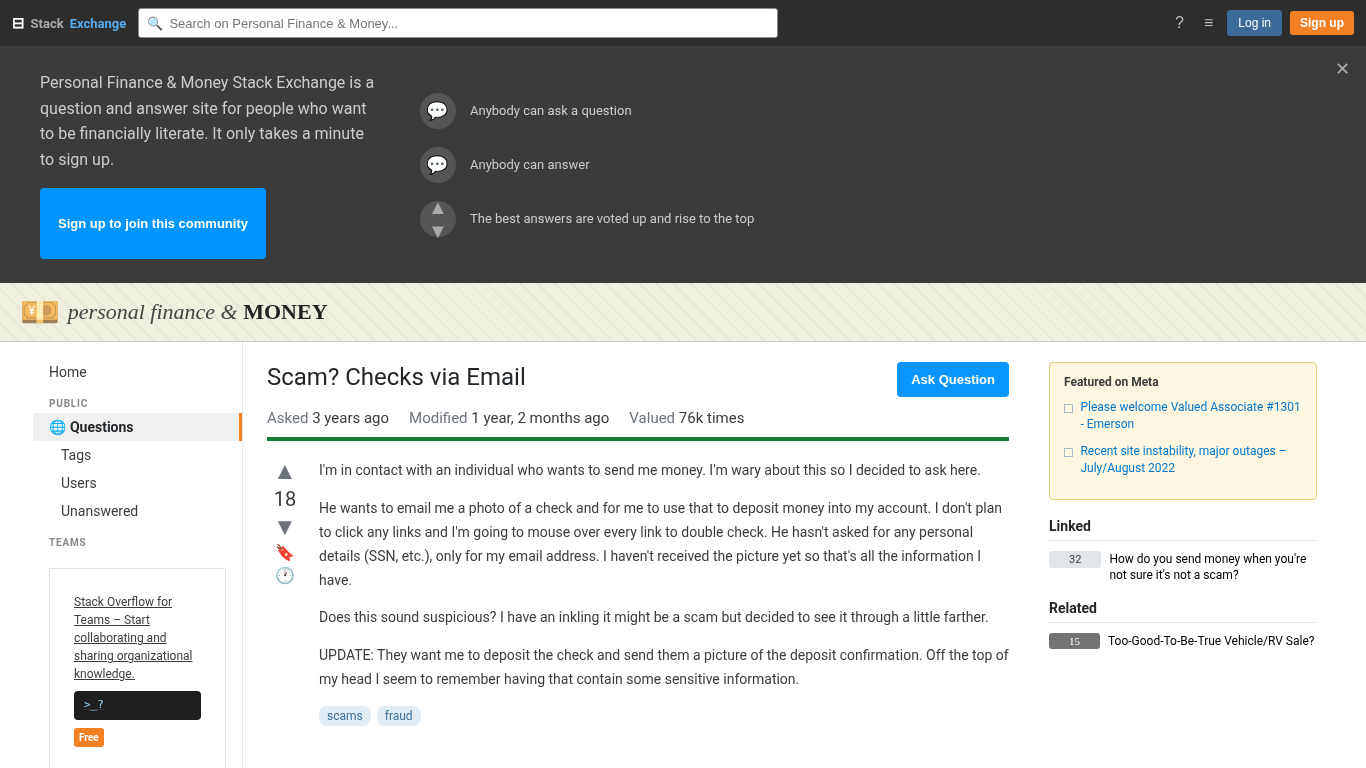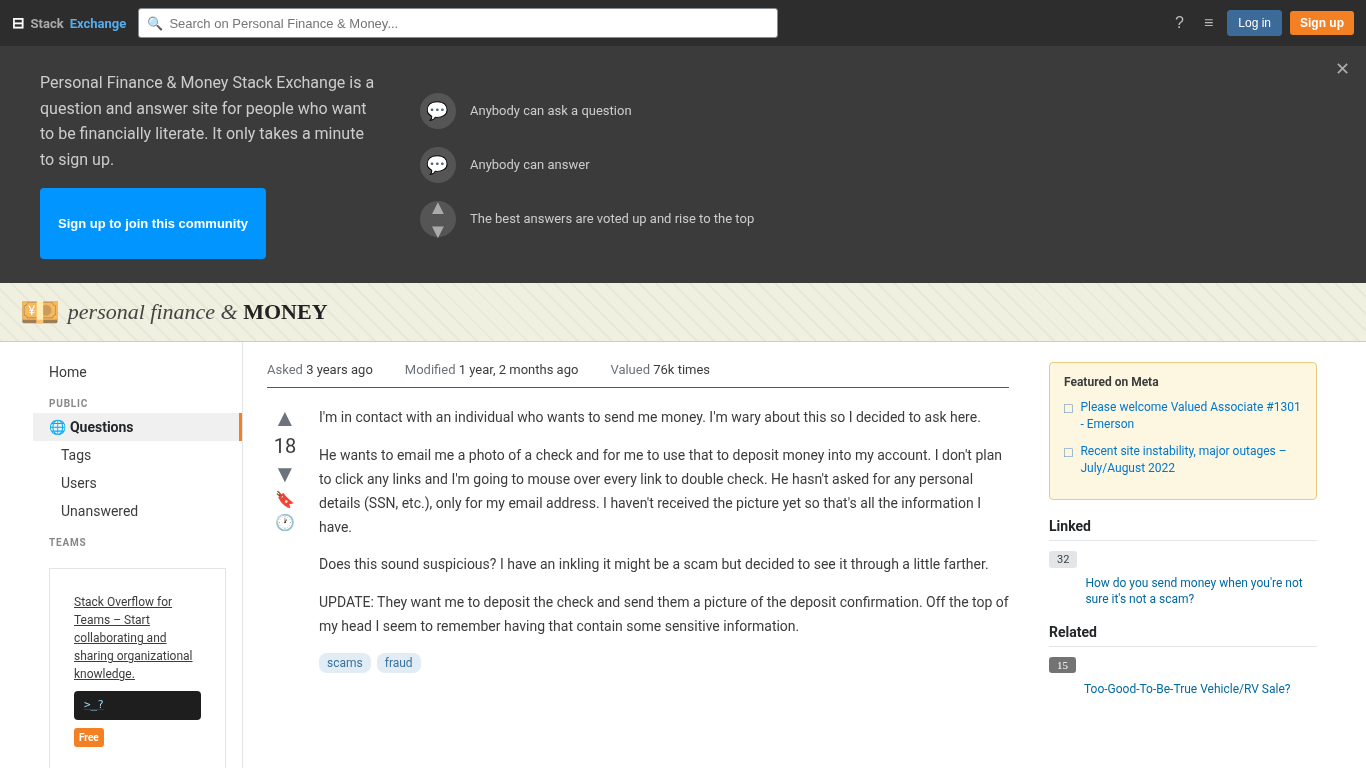--- a/index.html
+++ b/index.html
@@ -269,25 +269,25 @@
       border-radius: 4px;
       padding: 10px 14px;
       cursor: pointer;
       font-size: 13px;
       font-weight: bold;
       white-space: nowrap;
       margin-left: 16px;
     }
     .question-meta {
       display: flex;
-      gap: 32px;
-      font-size: 13px;
+      gap: 20px;
+      font-size: 15px;
       color: #6c737c;
       margin-bottom: 18px;
-      border-bottom: 1px solid #15803d;
+      border-bottom: 4px solid #15803d;
       padding-bottom: 10px;
     }
     .question-meta .meta-val { color: #3c3c3c; }
 
     
     .post-layout {
       display: flex;
       gap: 16px;
     }
     .vote-cell {
@@ -391,36 +391,35 @@
       display: flex;
       align-items: flex-start;
       gap: 8px;
       margin-bottom: 8px;
       font-size: 12px;
     }
     .score-badge {
       background: #e3e6e8;
       color: #3c3c3c;
       border-radius: 3px;
-      padding: 2px 8px;
+      padding: 2px 20px;
       font-size: 11px;
       min-width: 24px;
       text-align: center;
       flex-shrink: 0;
     }
     .score-badge.green {
       background: #737373;
       color: #fff;
       font-family: Liberation Serif, serif;
     }
     .linked-item a, .related-item a {
-      color: #0369a1;
+      color: #000000;
       text-decoration: none;
       line-height: 1.4;
-      margin-top: 24px;
     }
     .related-section { margin-top: 16px; }
 
     
     .site-header-bg {
       background: repeating-linear-gradient(
         45deg,
         #e8e8d8,
         #e8e8d8 2px,
         #f0f0e0 2px,
@@ -499,20 +498,24 @@
     </nav>
     <div class="teams-box">
       <span>Stack Overflow for Teams</span>
       <span>– Start collaborating and sharing organizational knowledge.</span>
       <div class="teams-code-box">&gt;_?</div>
       <div><span class="teams-free-badge">Free</span></div>
     </div>
   </aside>
 
   <main class="content-area">
+    <div class="question-header">
+      <h1 class="question-title">Scam? Checks via Email</h1>
+      <button class="btn-ask">Ask Question</button>
+    </div>
     <div class="question-meta">
       <span>
         <span>Asked</span>&nbsp;<span class="meta-val">3 years ago</span>
       </span>
       <span>
         <span>Modified</span>&nbsp;<span class="meta-val">1 year, 2 months ago</span>
       </span>
       <span>
         <span>Valued</span>&nbsp;<span class="meta-val">76k times</span>
       </span>

